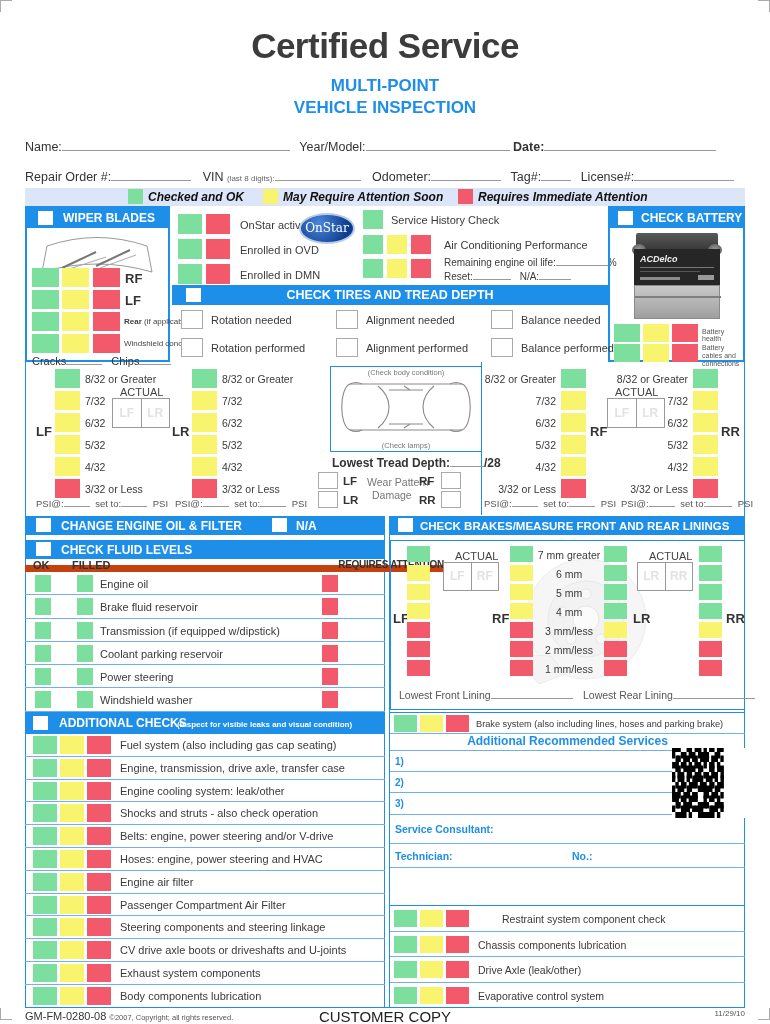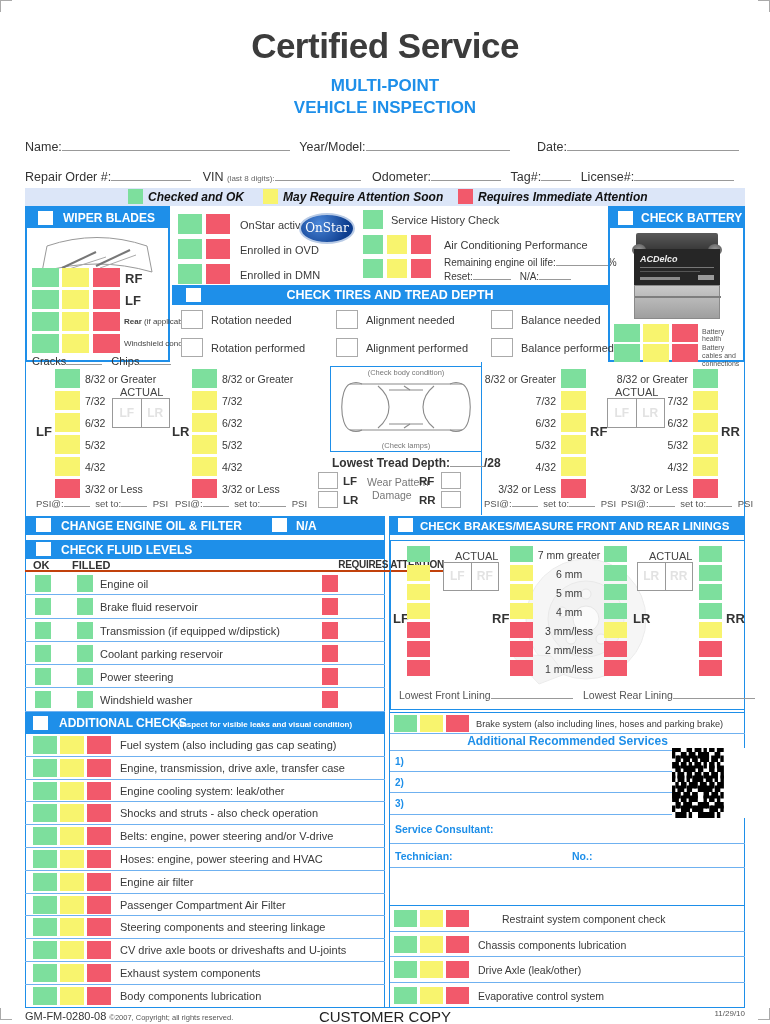--- a/index.html
+++ b/index.html
@@ -37,21 +37,21 @@
   <div class="corner" style="left:0;top:1008px;border-left-width:1px;border-bottom-width:1px;"></div>
   <div class="corner" style="left:758px;top:1008px;border-right-width:1px;border-bottom-width:1px;"></div>
 
   <div class="abs" style="left:0;top:26px;width:770px;text-align:center;font-size:35px;font-weight:bold;color:#3c3c3c;letter-spacing:-0.5px;">Certified Service</div>
   <div class="abs" style="left:0;top:76px;width:770px;text-align:center;font-size:17px;font-weight:bold;color:var(--blue);">MULTI-POINT</div>
   <div class="abs" style="left:0;top:98px;width:770px;text-align:center;font-size:17px;font-weight:bold;color:var(--blue);">VEHICLE INSPECTION</div>
 
   <div class="abs" style="left:25px;top:140px;font-size:12.5px;width:745px;">
     <span>Name:</span><span class="line" style="width:228px;"></span>
     <span style="margin-left:6px;">Year/Model:</span><span class="line" style="width:144px;"></span>
-    <span style="margin-left:24px;">Date:</span><span class="line" style="width:172px;"></span>
+    <span style="font-weight:bold;">Date:</span><span class="line" style="width:172px;"></span>
   </div>
 
   <div class="abs" style="left:25px;top:170px;font-size:12.5px;width:745px;white-space:nowrap;">
     <span>Repair Order #:</span><span class="line" style="width:80px;"></span>
     <span style="margin-left:8px;">VIN</span>
     <span class="small">(last 8 digits):</span><span class="line" style="width:86px;"></span>
     <span style="margin-left:8px;">Odometer:</span><span class="line" style="width:70px;"></span>
     <span style="margin-left:6px;">Tag#:</span><span class="line" style="width:30px;"></span>
     <span style="margin-left:6px;">License#:</span><span class="line" style="width:100px;"></span>
   </div>
@@ -311,21 +311,21 @@
   </div>
   <div class="bar" style="left:390px;top:516px;width:355px;height:19px;">
     <span class="cb onblue" style="left:8px;top:2px;"></span>
     <span class="abs" style="left:30px;top:4px;font-size:11.5px;">CHECK BRAKES/MEASURE FRONT AND REAR LININGS</span>
   </div>
 
   <div class="bar" style="left:25px;top:540px;width:360px;height:19px;">
     <span class="cb onblue" style="left:11px;top:2px;"></span>
     <span class="abs" style="left:36px;top:3px;font-size:12px;">CHECK FLUID LEVELS</span>
   </div>
-  <div class="abs" style="left:25px;top:559px;width:425px;height:13px;border-bottom:2px solid #c2410c;">
+  <div class="abs" style="left:25px;top:559px;width:425px;height:13px;border-bottom:7px solid #c2410c;">
     <span class="abs" style="left:8px;top:0;font-size:11px;font-weight:bold;">OK</span>
     <span class="abs" style="left:47px;top:0;font-size:11px;font-weight:bold;">FILLED</span>
     <span class="abs" style="right:6px;top:0;font-size:10px;font-weight:bold;letter-spacing:-0.3px;">REQUIRES ATTENTION</span>
   </div>
   <div class="abs" style="left:25px;top:572px;width:360px;">
     <div class="row-sep" style="position:relative;height:23.3px;">
       <span class="sw g" style="left:10px;top:3px;width:16px;height:17px;"></span>
       <span class="sw g" style="left:52px;top:3px;width:16px;height:17px;"></span>
       <span class="abs lbl" style="left:75px;top:6px;">Engine oil</span>
       <span class="sw r" style="left:297px;top:3px;width:16px;height:17px;"></span>

